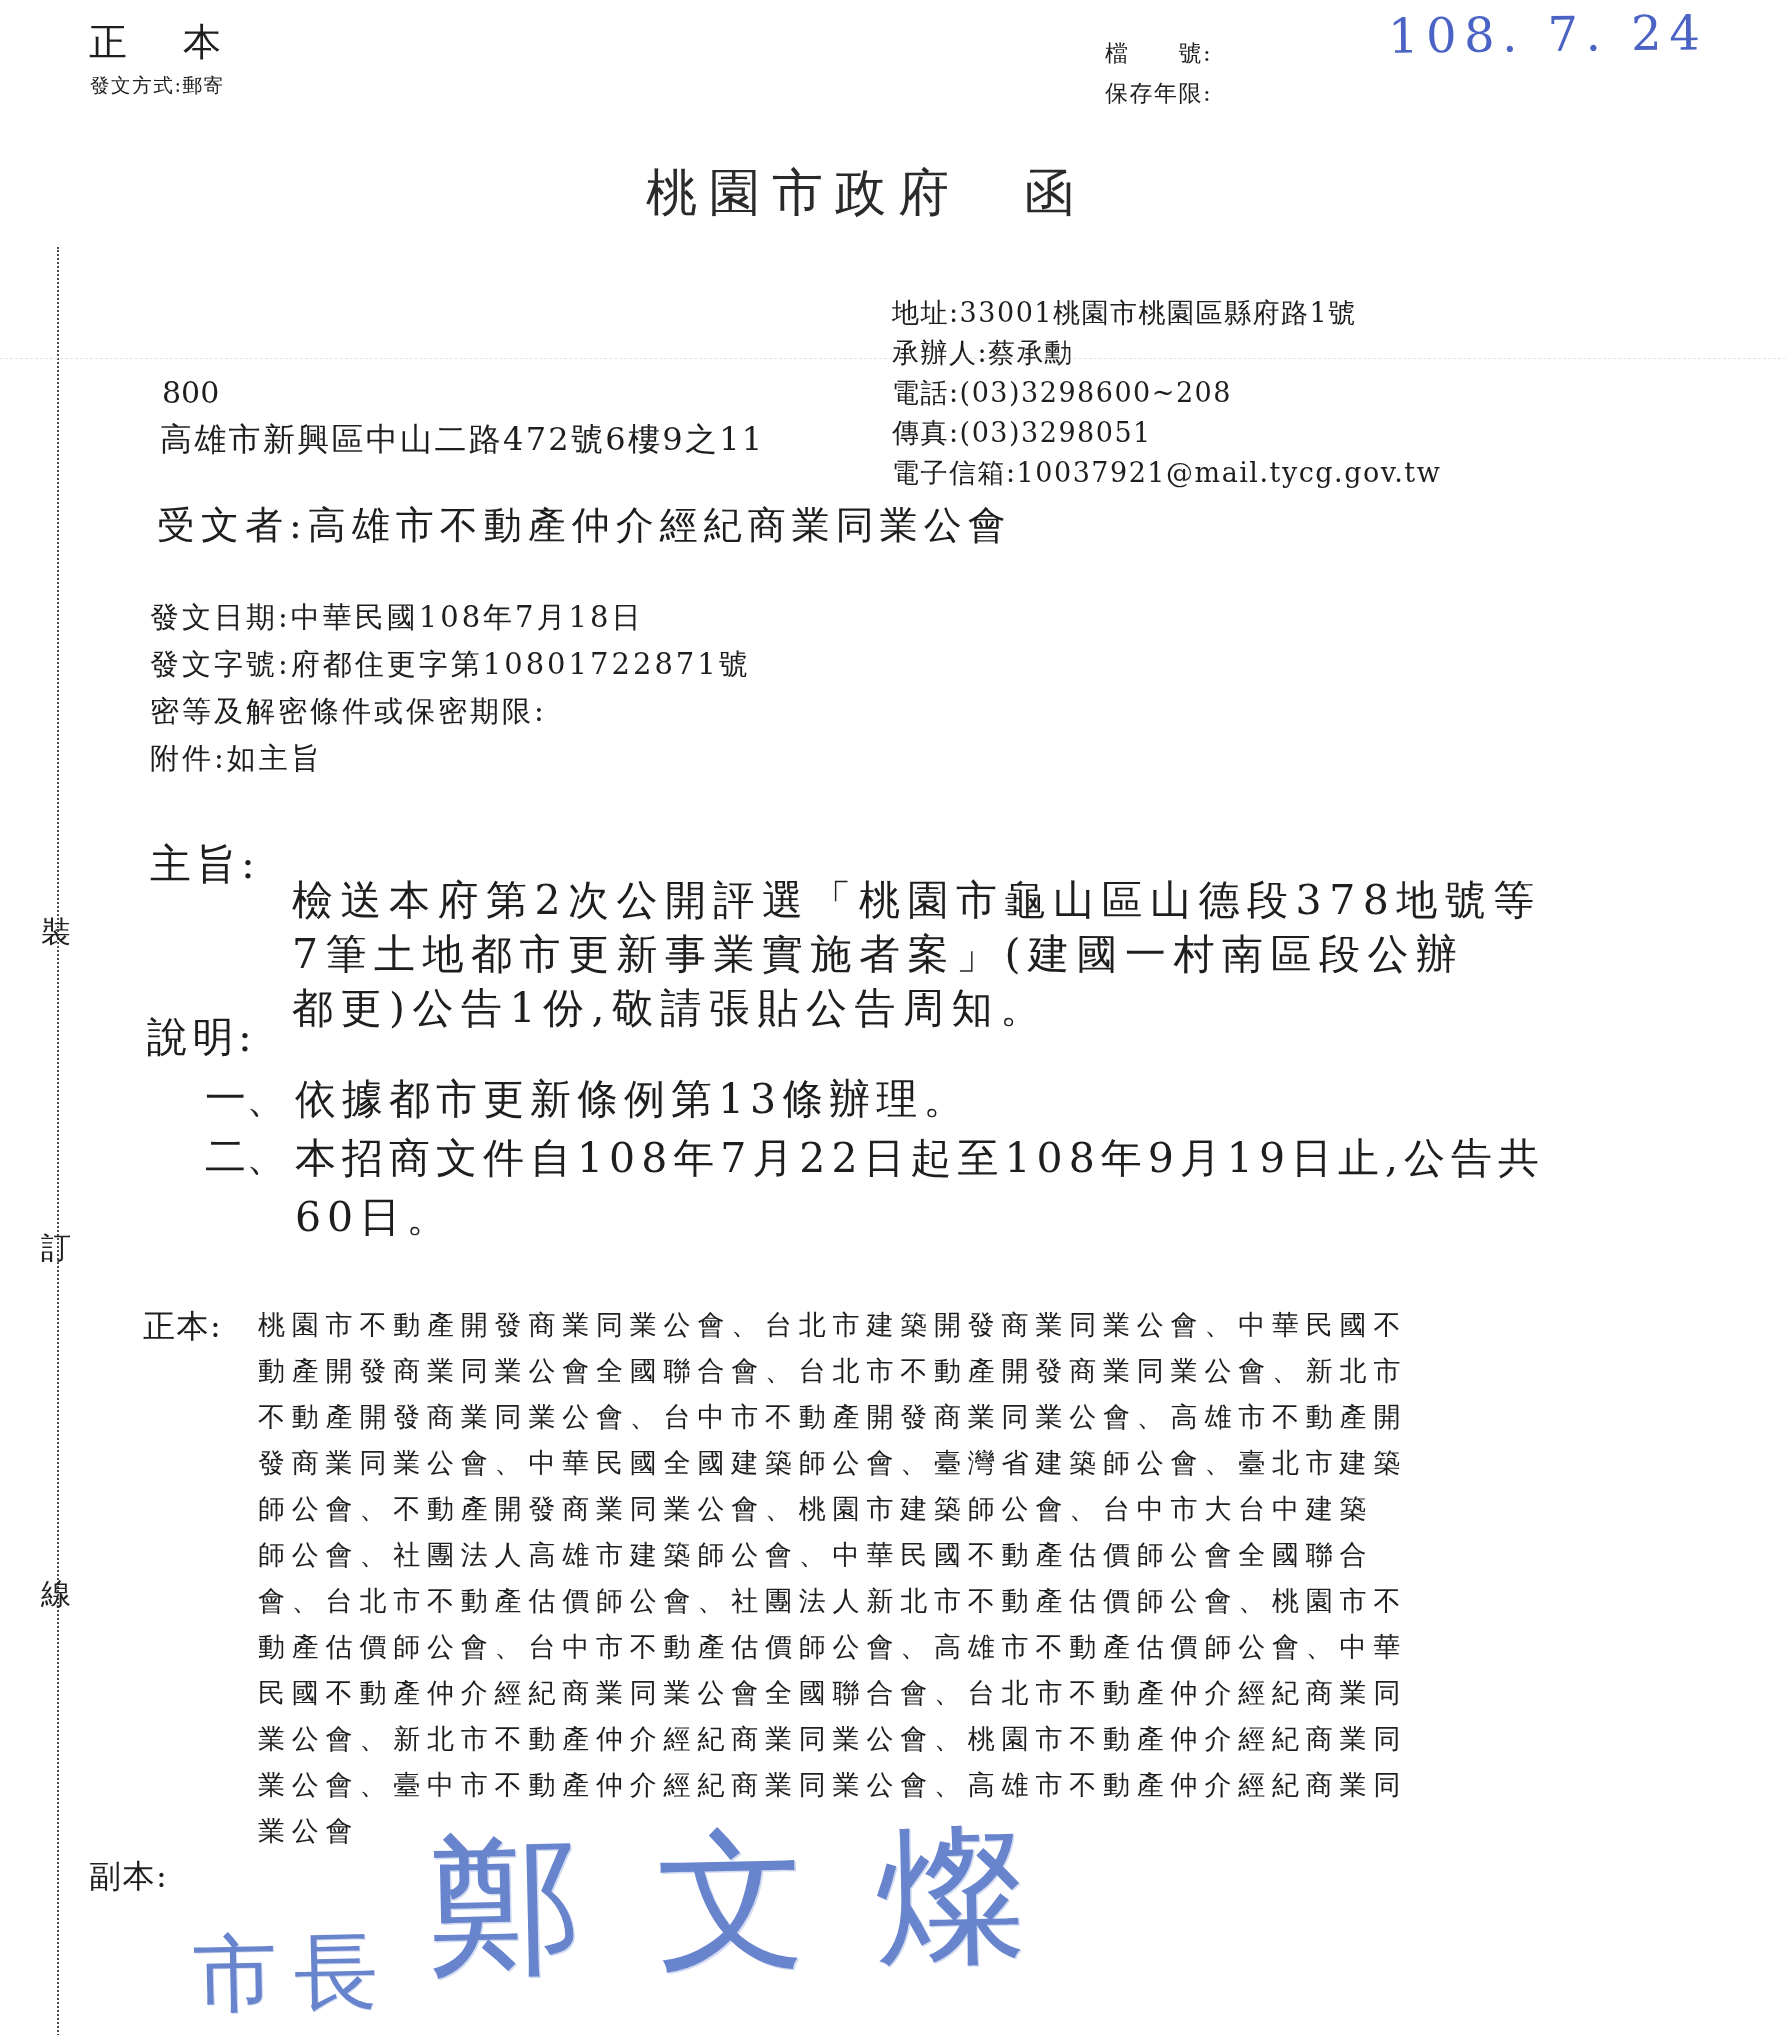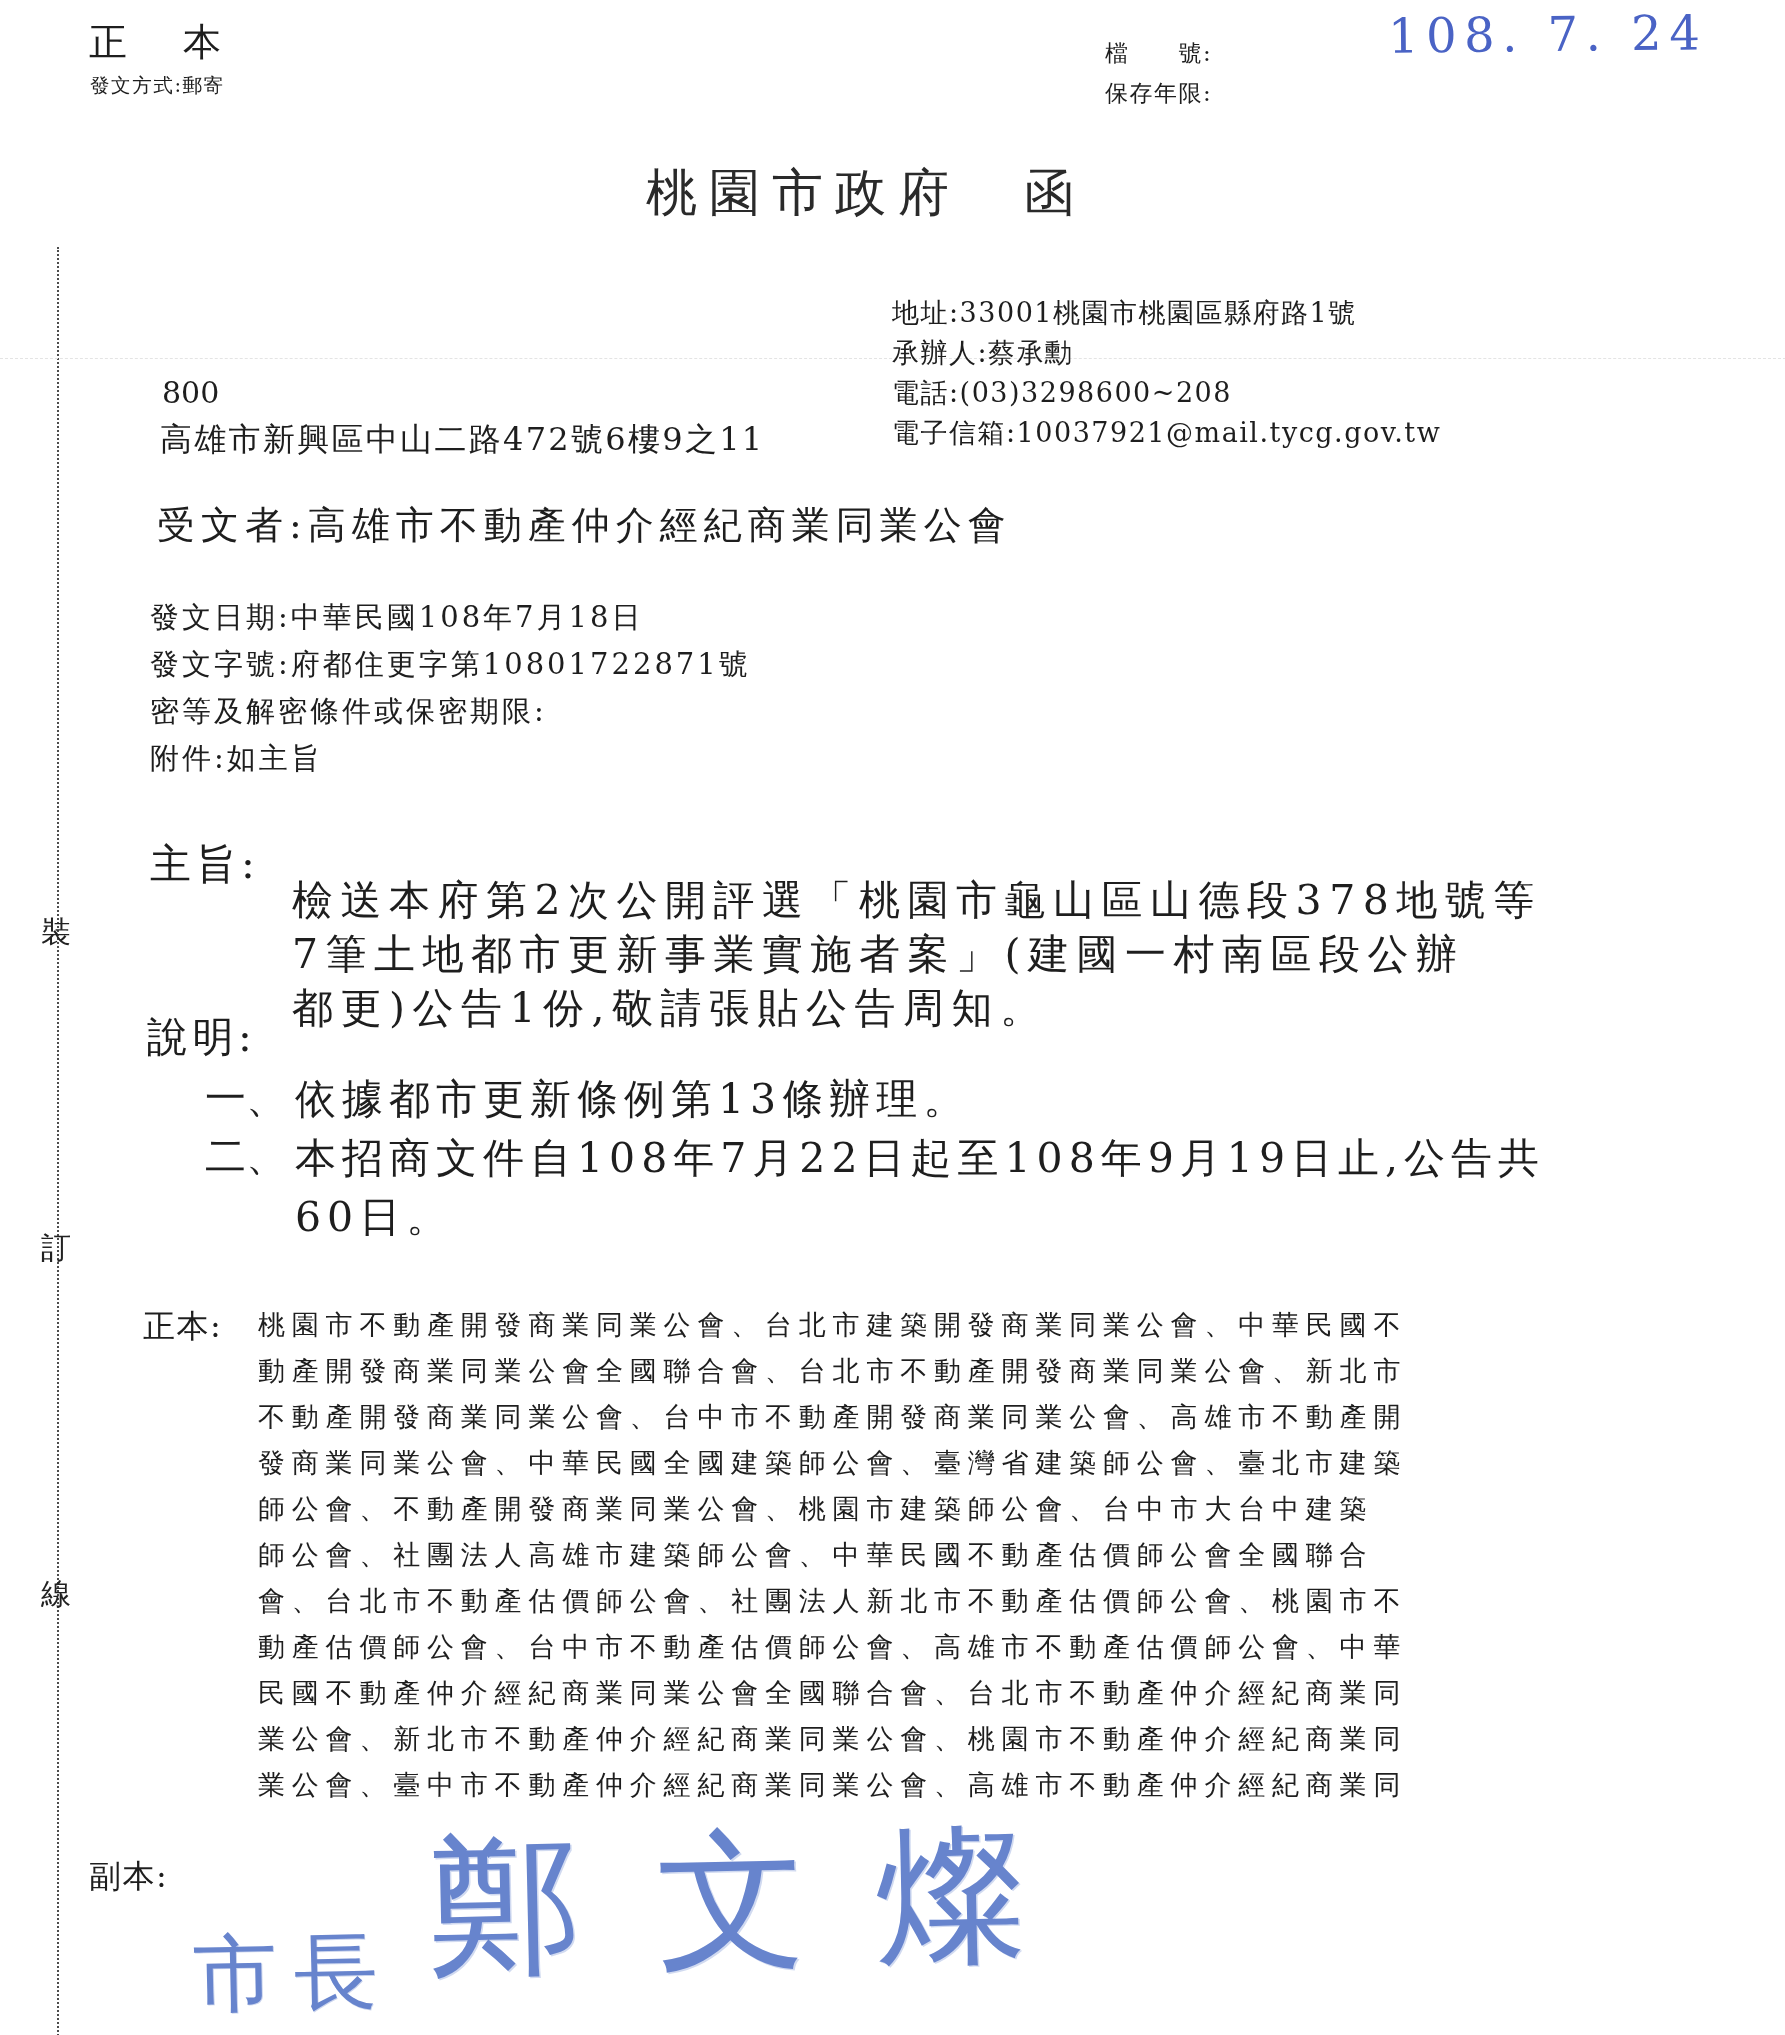--- a/index.html
+++ b/index.html
@@ -108,20 +108,21 @@
   <div class="abs file-label">檔　　號:</div>
   <div class="abs retention-label">保存年限:</div>
   <div class="abs date-stamp">108. 7. 24</div>
 
   <div class="abs doc-title">桃園市政府　函</div>
 
   <div class="abs sender-info">
     <div>地址:33001桃園市桃園區縣府路1號</div>
     <div>承辦人:蔡承勳</div>
     <div>電話:(03)3298600~208</div>
+    <div>傳真:(03)3298051</div>
     <div>電子信箱:10037921@mail.tycg.gov.tw</div>
   </div>
 
   <div class="abs postal-code">800</div>
   <div class="abs recipient-address">高雄市新興區中山二路472號6樓9之11</div>
   <div class="abs addressee-line">受文者:高雄市不動產仲介經紀商業同業公會</div>
 
   <div class="abs meta-block">
     <div>發文日期:中華民國108年7月18日</div>
     <div>發文字號:府都住更字第10801722871號</div>
@@ -153,20 +154,21 @@
     <div>動產開發商業同業公會全國聯合會、台北市不動產開發商業同業公會、新北市</div>
     <div>不動產開發商業同業公會、台中市不動產開發商業同業公會、高雄市不動產開</div>
     <div>發商業同業公會、中華民國全國建築師公會、臺灣省建築師公會、臺北市建築</div>
     <div>師公會、不動產開發商業同業公會、桃園市建築師公會、台中市大台中建築</div>
     <div>師公會、社團法人高雄市建築師公會、中華民國不動產估價師公會全國聯合</div>
     <div>會、台北市不動產估價師公會、社團法人新北市不動產估價師公會、桃園市不</div>
     <div>動產估價師公會、台中市不動產估價師公會、高雄市不動產估價師公會、中華</div>
     <div>民國不動產仲介經紀商業同業公會全國聯合會、台北市不動產仲介經紀商業同</div>
     <div>業公會、新北市不動產仲介經紀商業同業公會、桃園市不動產仲介經紀商業同</div>
     <div>業公會、臺中市不動產仲介經紀商業同業公會、高雄市不動產仲介經紀商業同</div>
+    <div>業公會</div>
   </div>
   <div class="abs copy-dist-label">副本:</div>
 
   <div class="abs mayor-stamp">
     <span class="stamp-title">市長</span>
     <span class="stamp-char c1">鄭</span>
     <span class="stamp-char c2">文</span>
     <span class="stamp-char c3">燦</span>
   </div>
 

